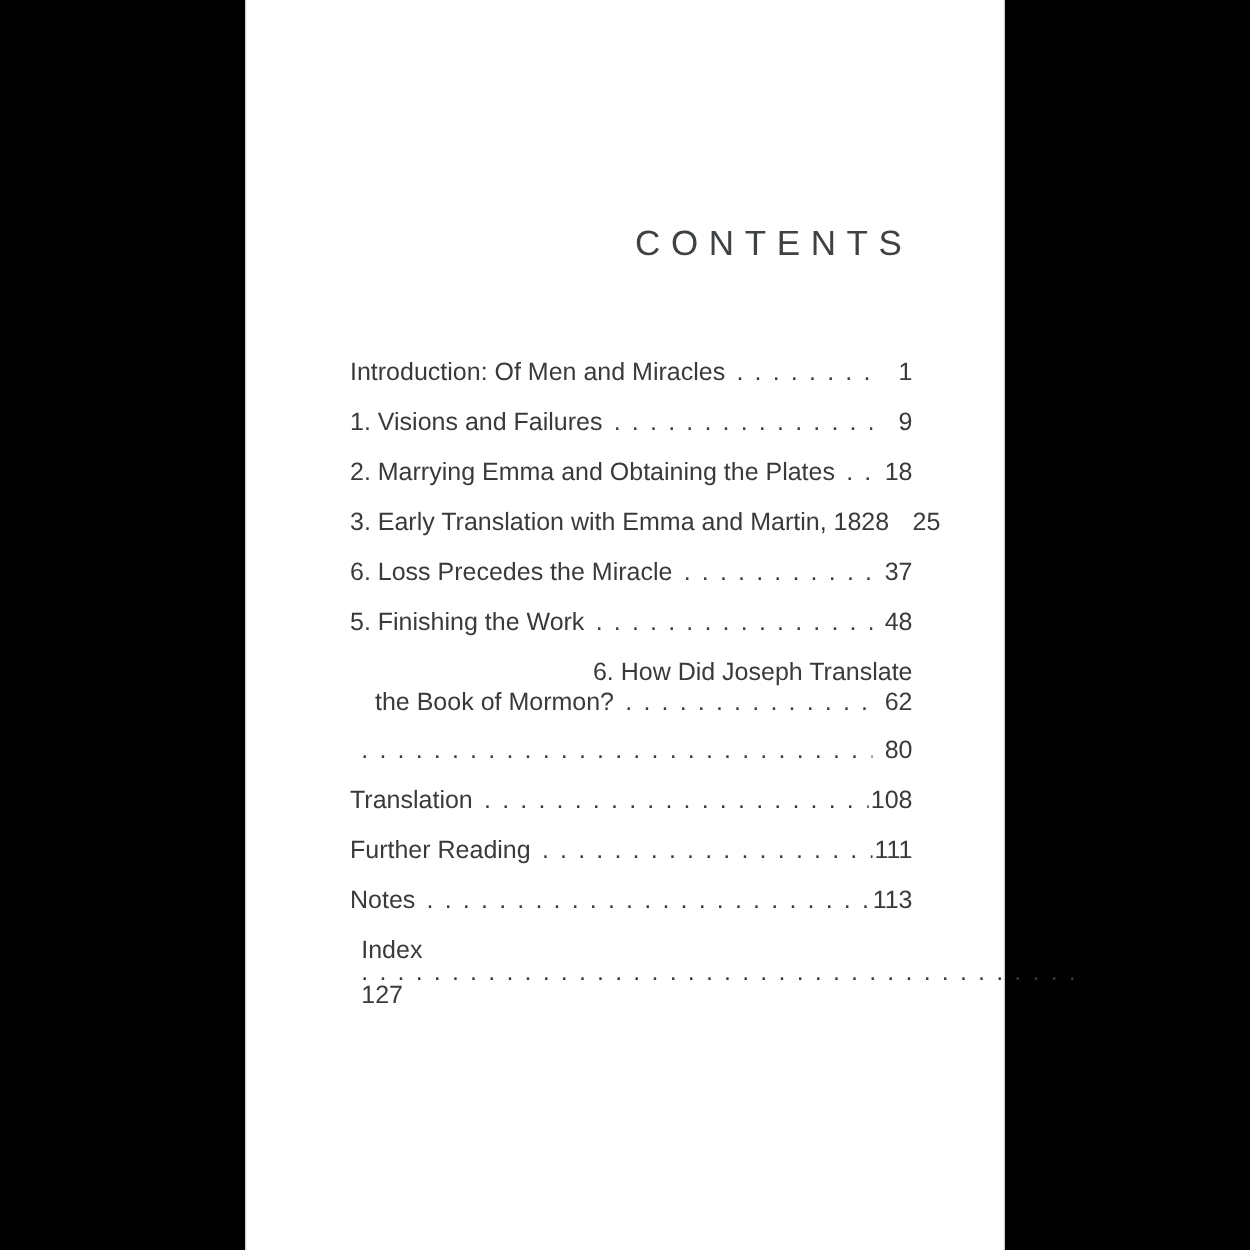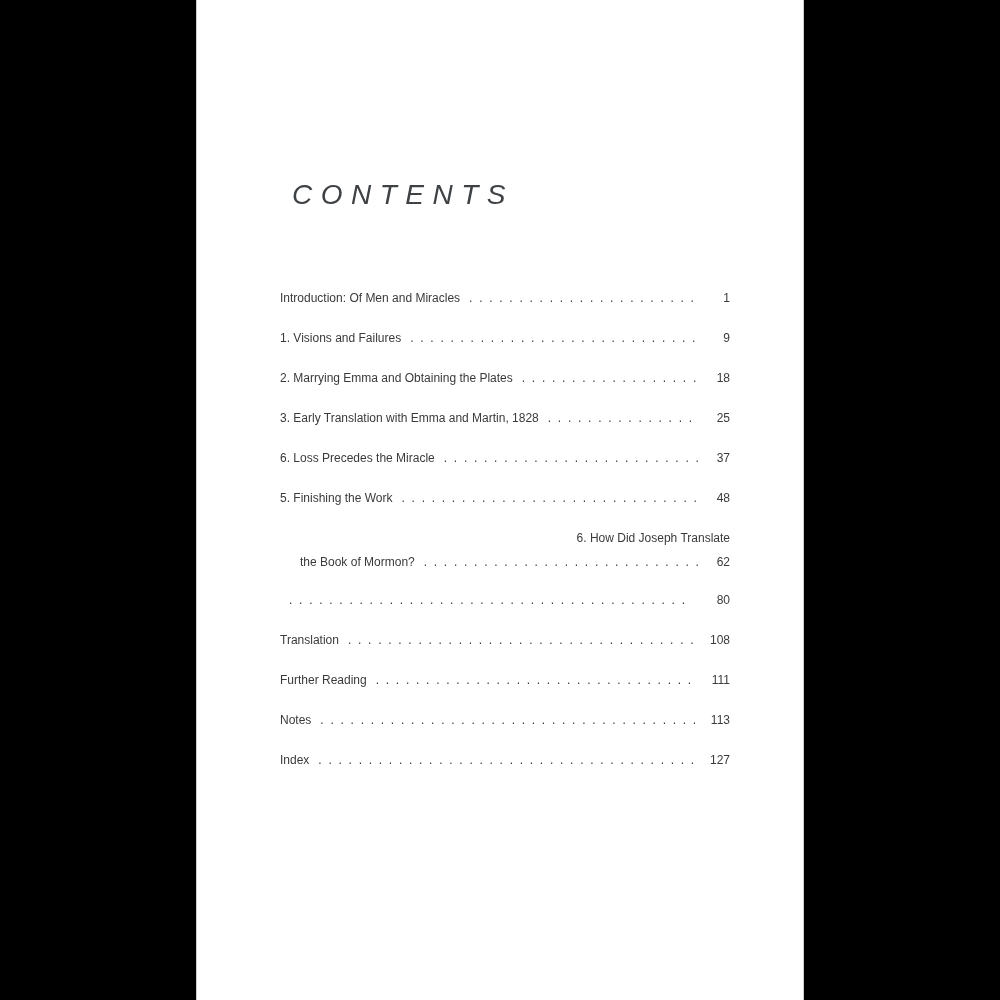--- a/index.html
+++ b/index.html
@@ -26,36 +26,35 @@
     font-family: "Liberation Sans", "DejaVu Sans", sans-serif;
     color: #3a3a3a;
   }
   .title {
     margin: 178px 0 0 0;
     padding-left: 12px; 
     font-size: 28px;
     font-weight: 400;
     line-height: 34px;
     letter-spacing: 8.5px;
-    text-align: left;
+    text-align: right;
     color: #3f4245;
-    font-style: italic;
   }
   .toc {
     margin-top: 77px;
-    font-size: 12px;
+    font-size: 20px;
   }
   .row {
     display: flex;
     align-items: baseline;
     line-height: 18px;
     margin-bottom: 22px;
     white-space: nowrap;
   }
-  .row.last { margin-bottom: 0; }
+  .row.last { margin-bottom: 0; flex-direction: column; }
   .label { flex: 0 0 auto; }
   .leader {
     flex: 1 1 auto;
     overflow: hidden;
     margin: 0 2px 0 9px;
     min-width: 0;
   }
   .leader::after {
     content: ". . . . . . . . . . . . . . . . . . . . . . . . . . . . . . . . . . . . . . . . ";
     letter-spacing: 1.7px;

